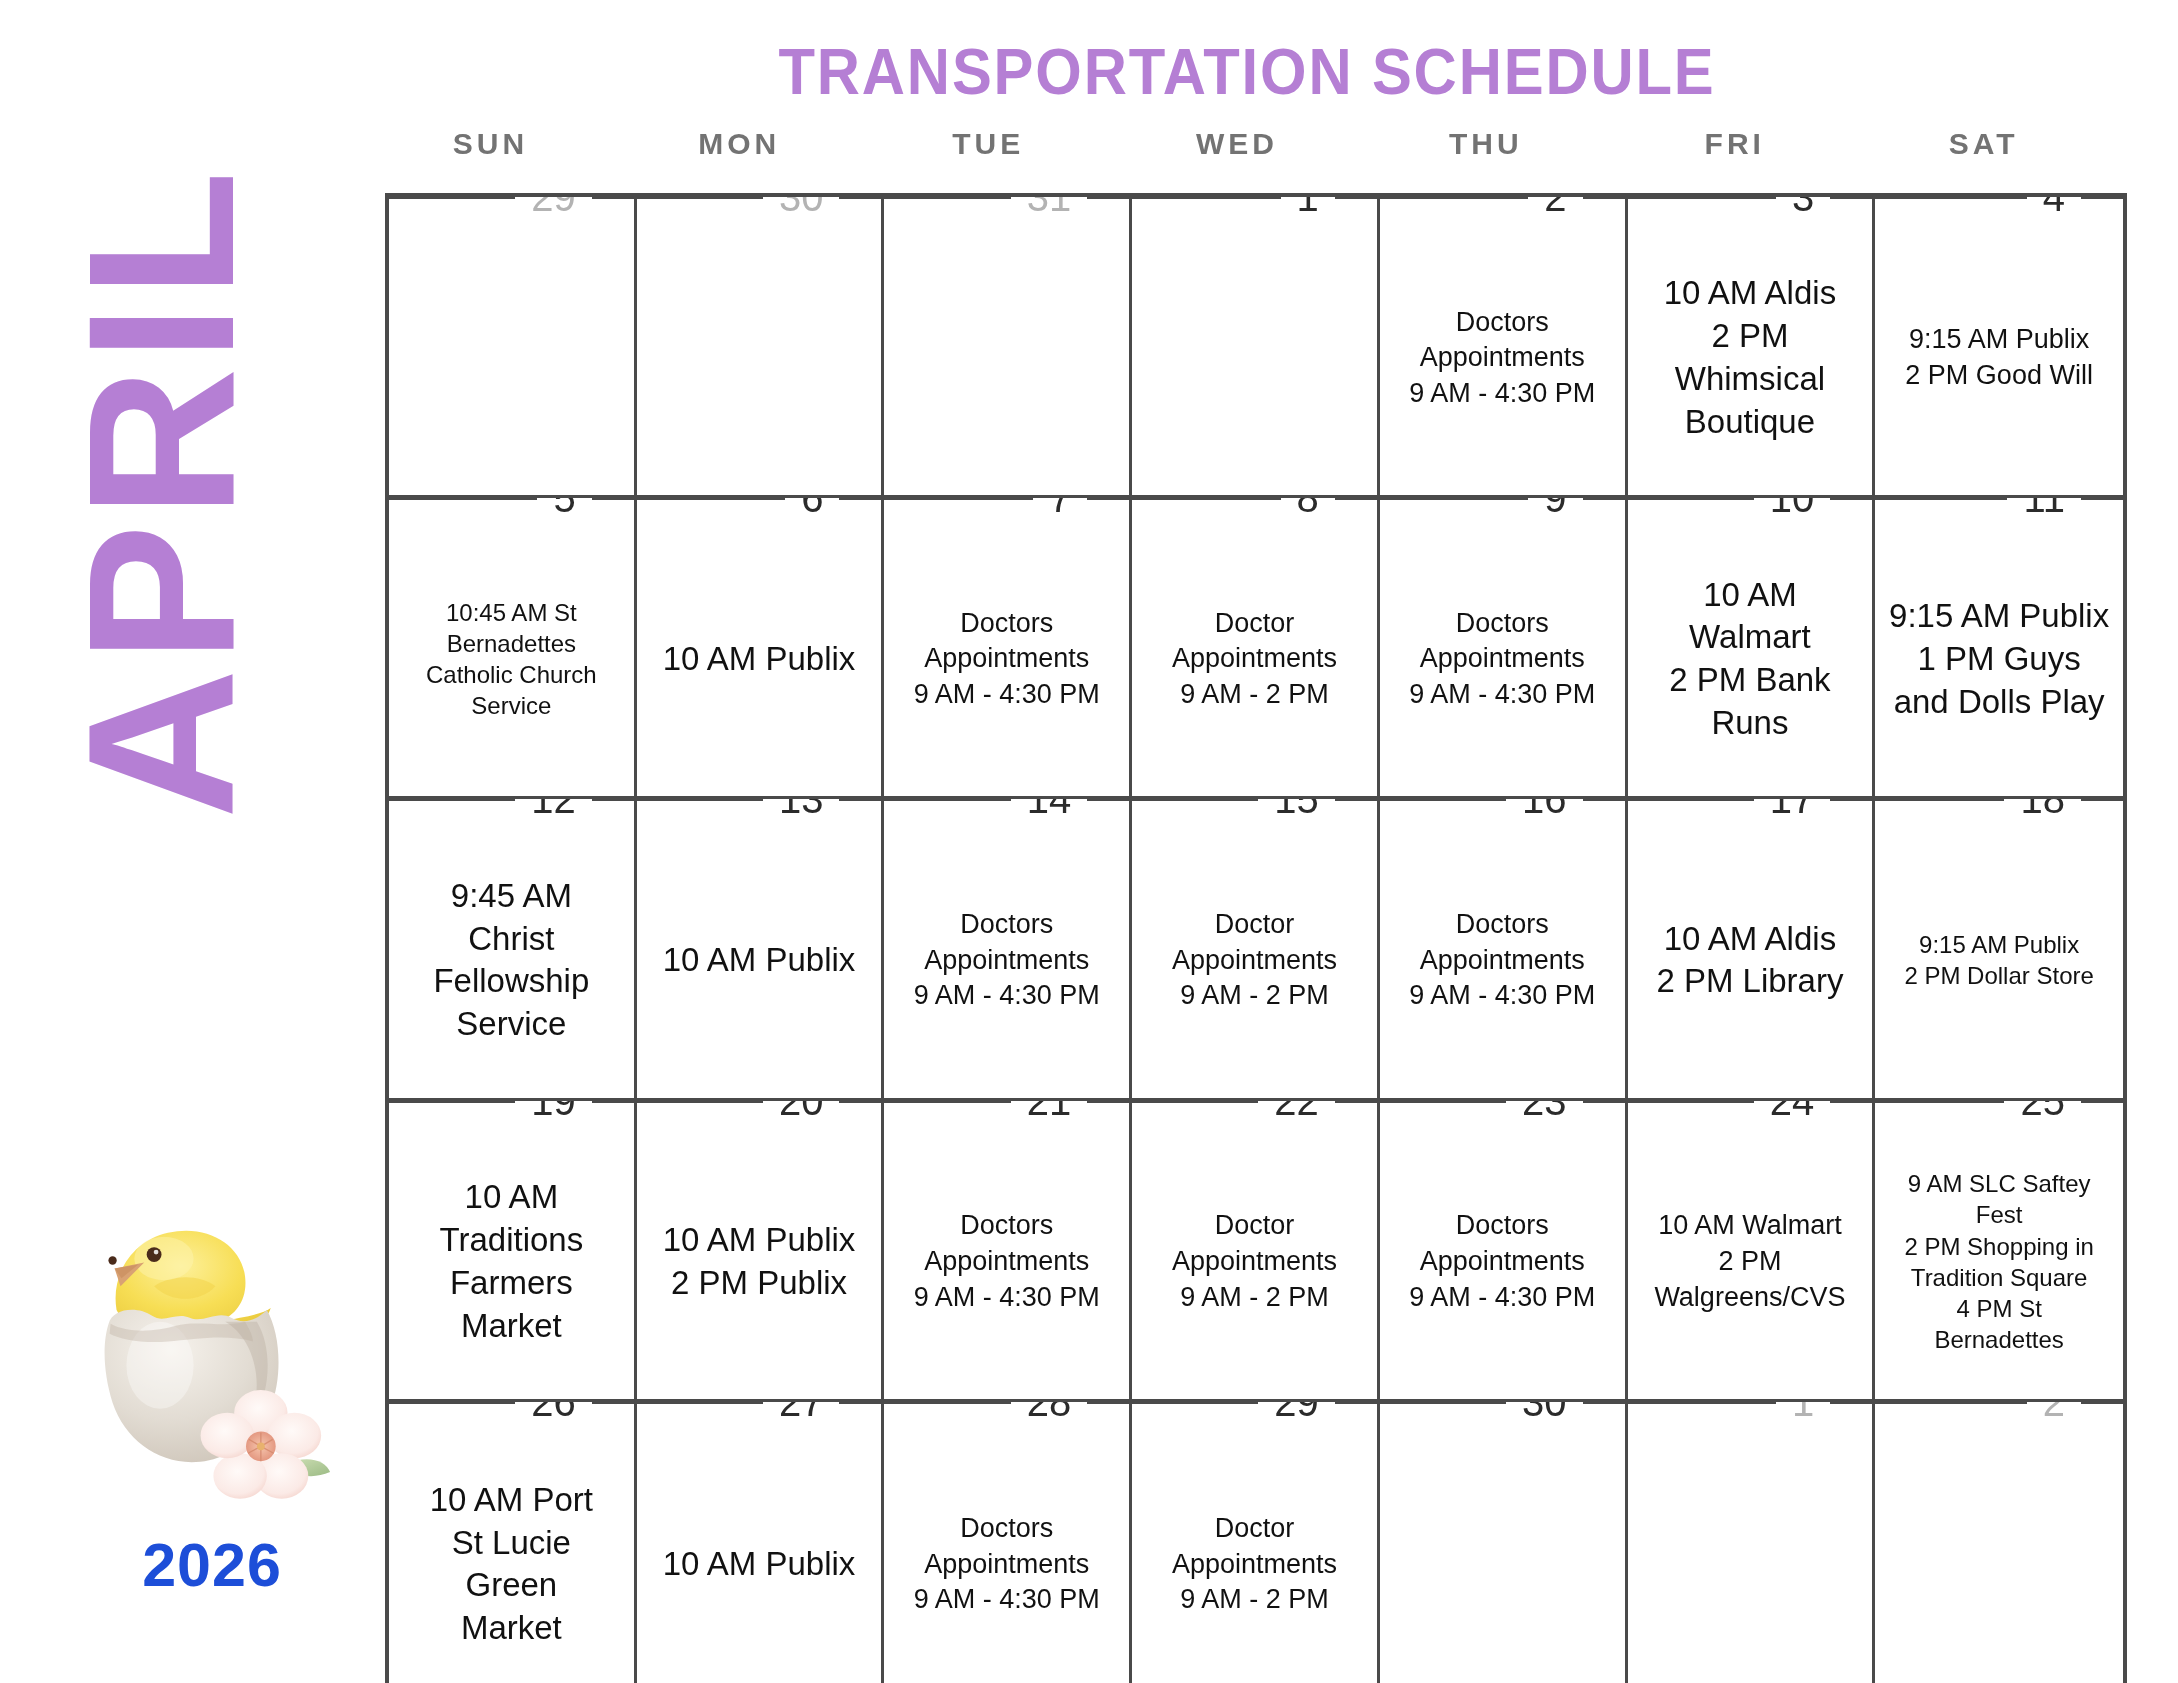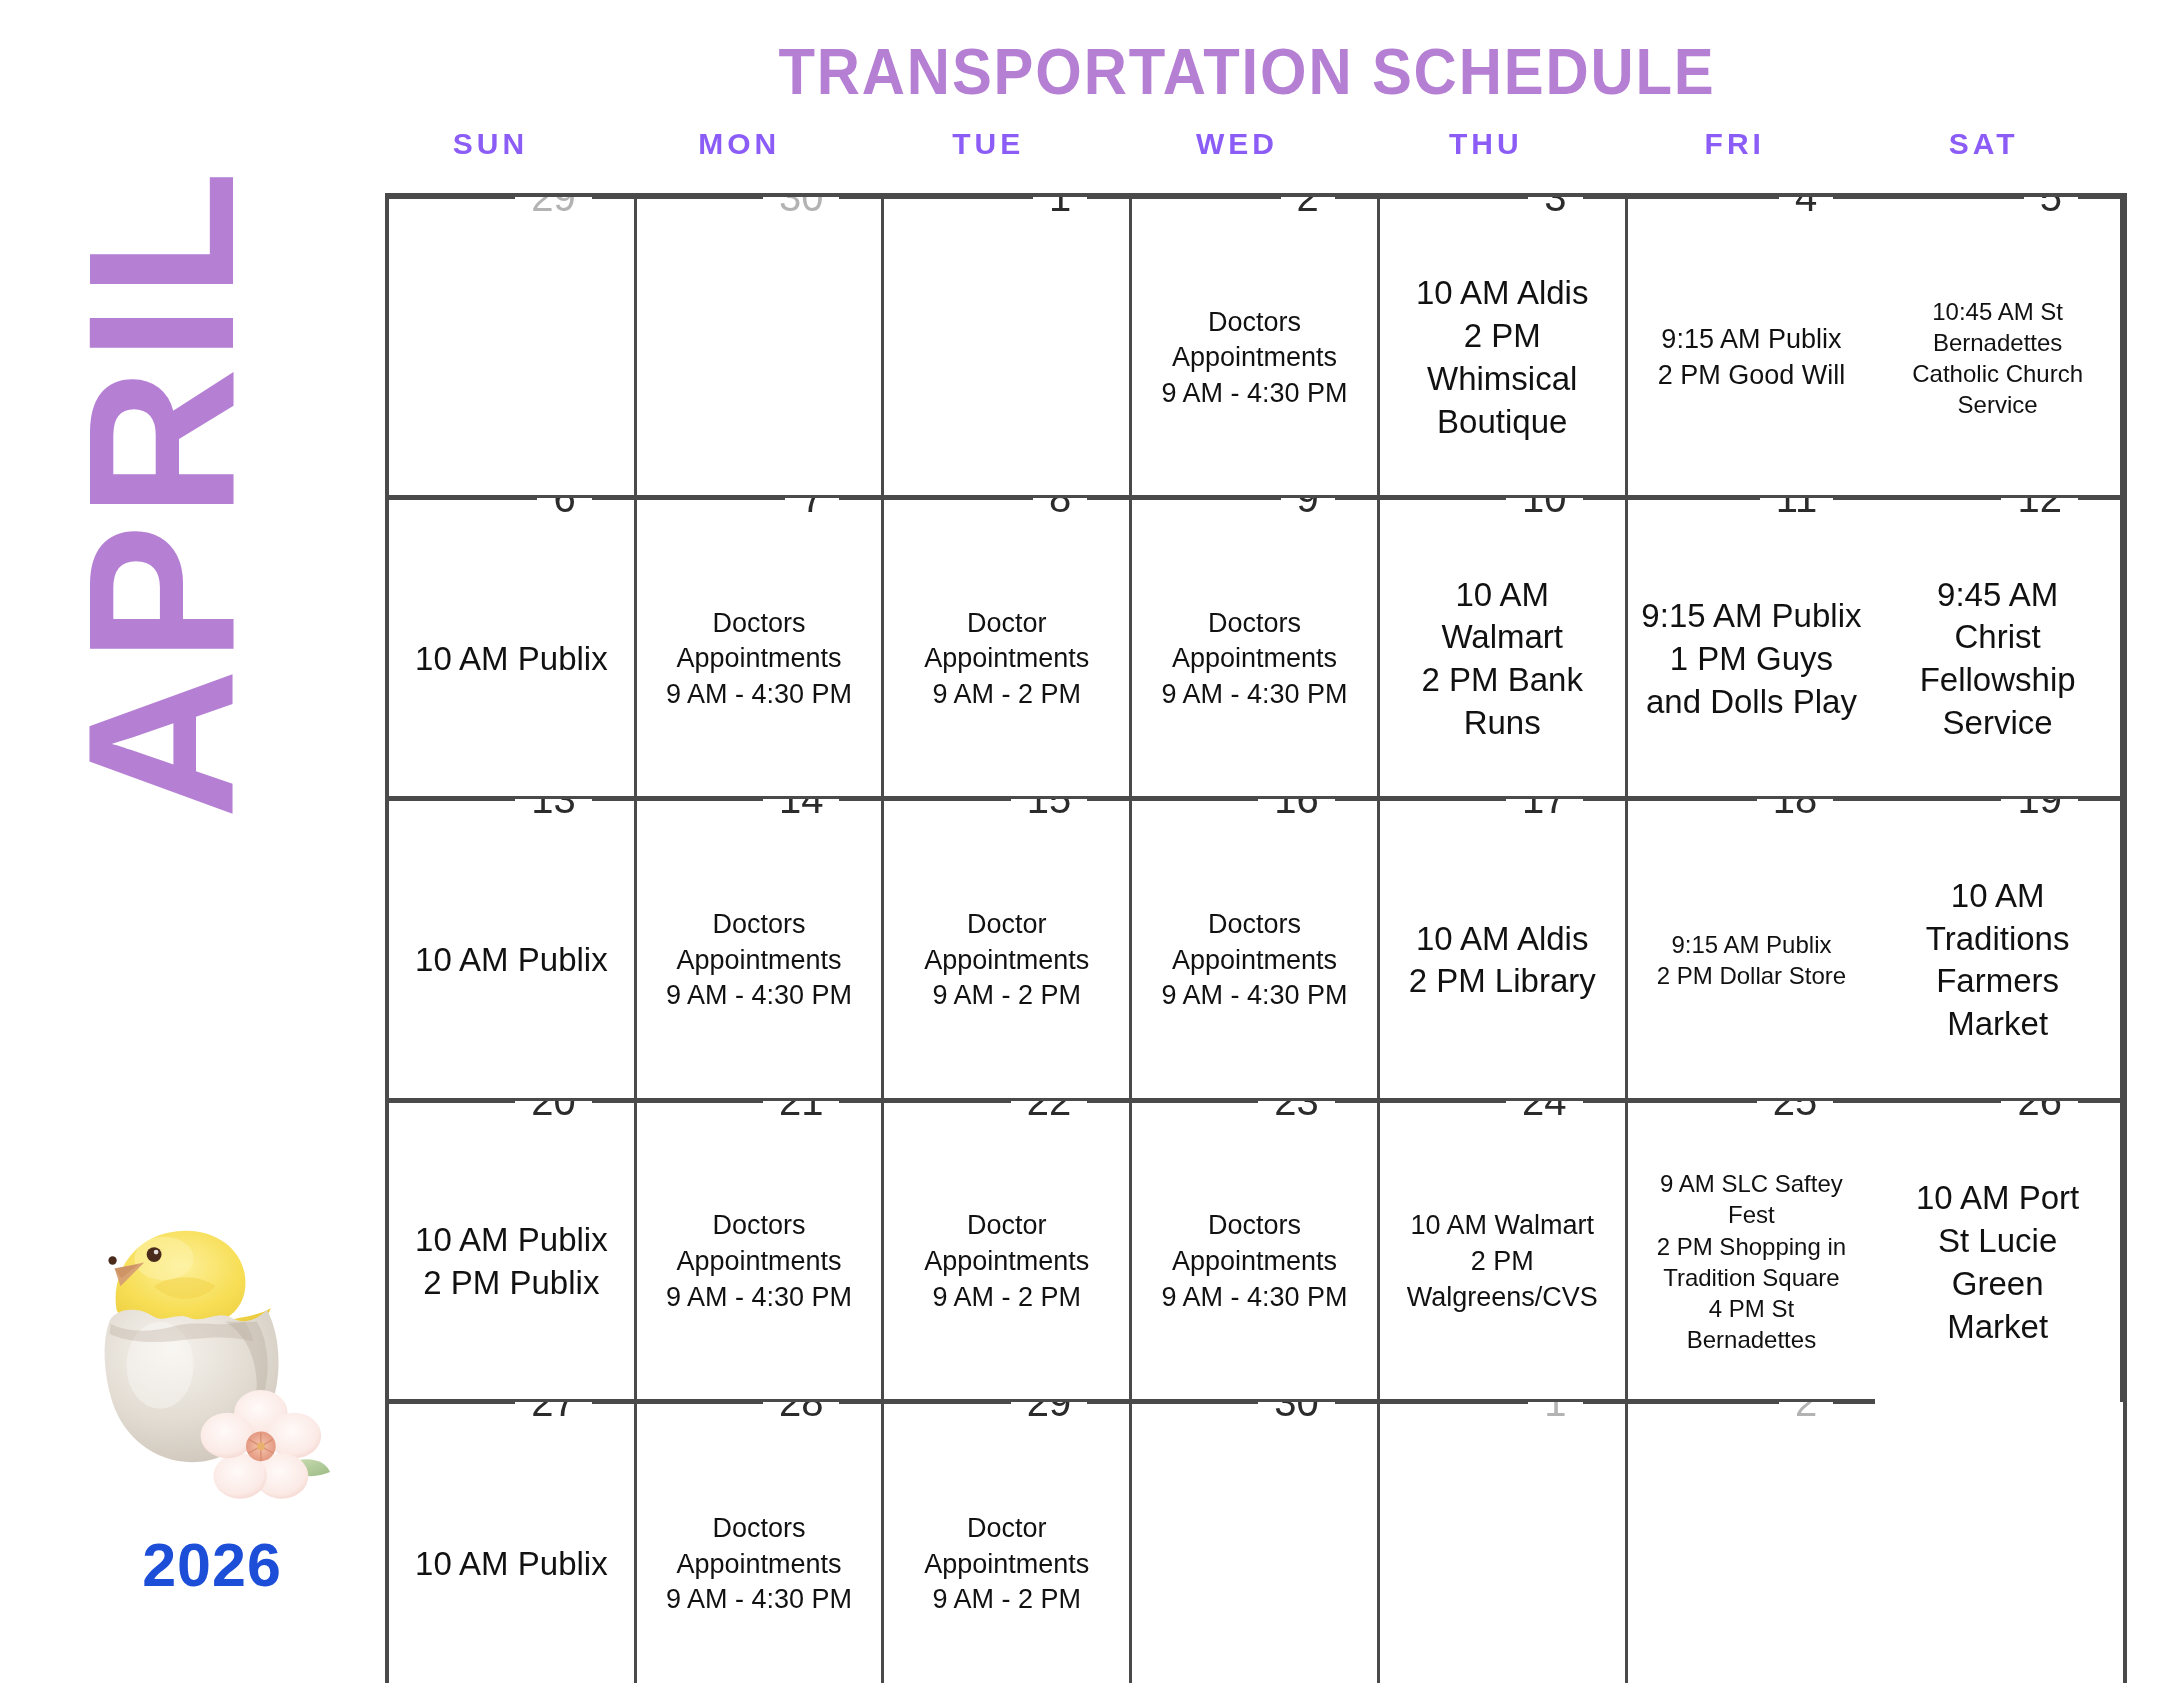--- a/index.html
+++ b/index.html
@@ -84,21 +84,21 @@
     width: 1742px;
     display: flex;
   }
   .weekday-cell {
     flex: 1 1 0;
     text-align: center;
     font-family: "Liberation Sans Narrow", "Liberation Sans", sans-serif;
     font-weight: 700;
     font-size: 30px;
     letter-spacing: 4px;
-    color: #8b5cf6;
+    color: #737373;
   }
 
   
   #calendar-grid {
     position: absolute;
     left: 366px;
     top: 193px;
     width: 1742px;
     height: 1514px;
     border: 4px solid #4a4a4a;
@@ -284,20 +284,28 @@
       <div class="day-number-bar">
         <div class="rule-left"></div>
         <div class="day-number muted">30</div>
         <div class="rule-right"></div>
       </div>
       <div class="events sz-md"></div>
     </div>
     <div class="day-cell">
       <div class="day-number-bar">
         <div class="rule-left"></div>
+        <div class="day-number muted">31</div>
+        <div class="rule-right"></div>
+      </div>
+      <div class="events sz-md"></div>
+    </div>
+    <div class="day-cell">
+      <div class="day-number-bar">
+        <div class="rule-left"></div>
         <div class="day-number">1</div>
         <div class="rule-right"></div>
       </div>
       <div class="events sz-md"></div>
     </div>
     <div class="day-cell">
       <div class="day-number-bar">
         <div class="rule-left"></div>
         <div class="day-number">2</div>
         <div class="rule-right"></div>

